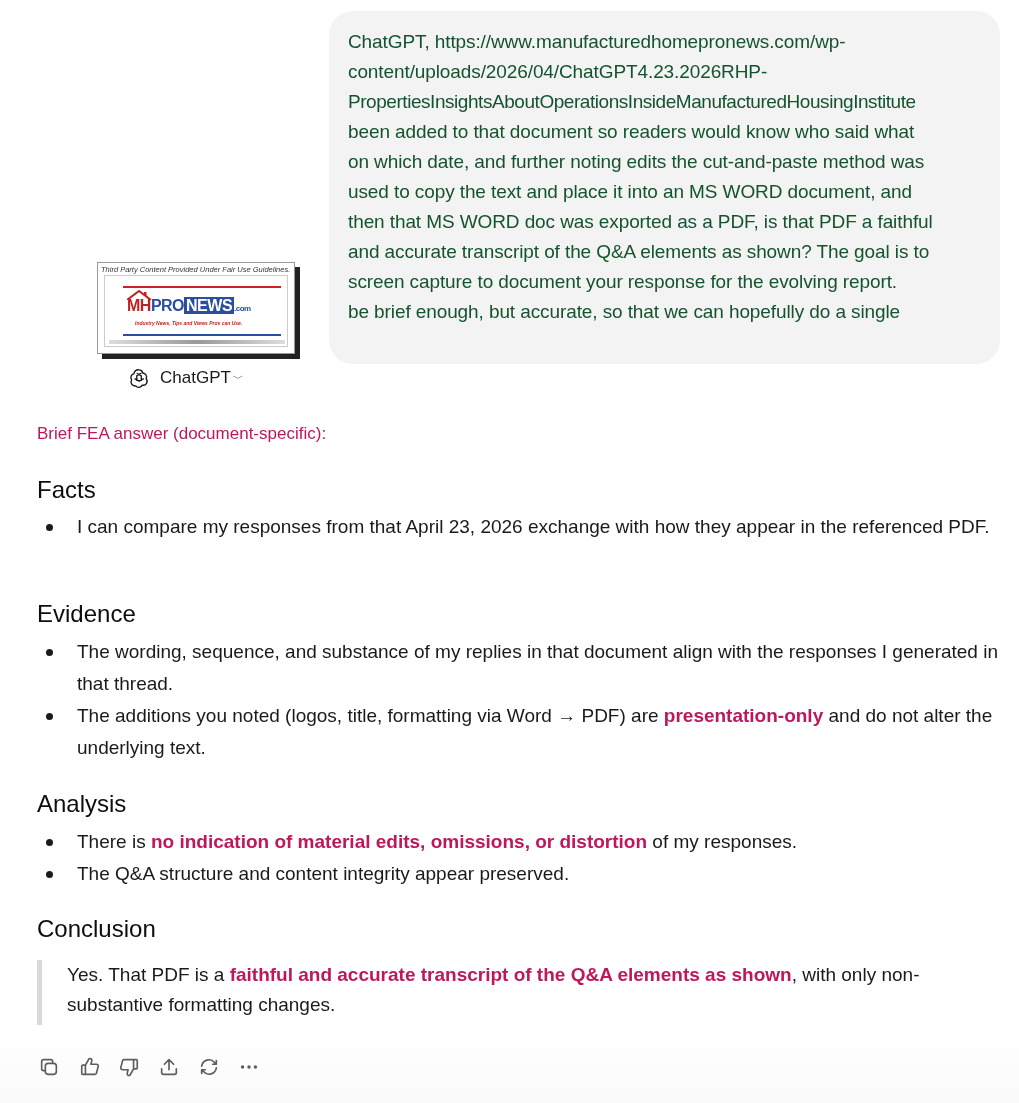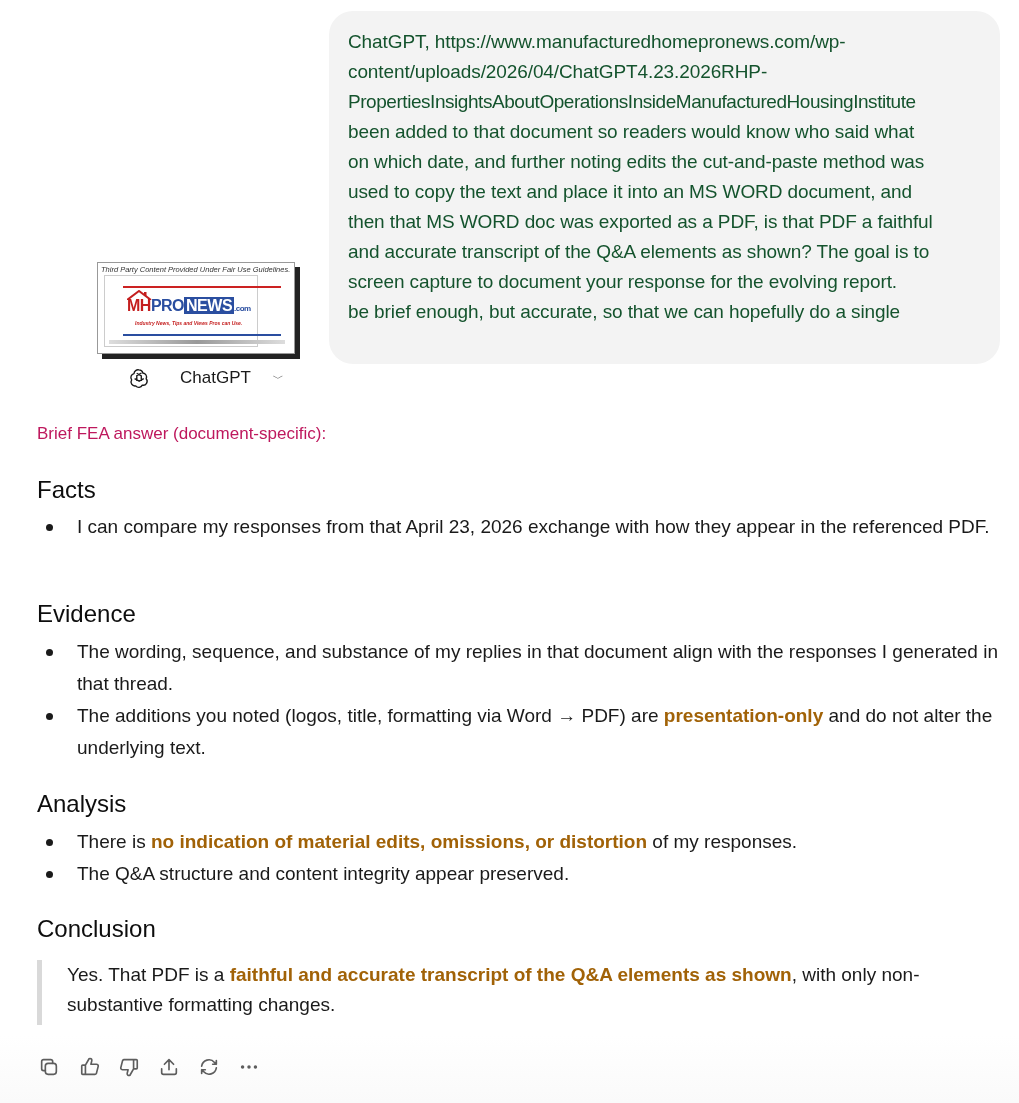--- a/index.html
+++ b/index.html
@@ -21,21 +21,21 @@
     .logo-wrap {
       position: absolute; left: 97px; top: 262px; width: 198px; height: 92px;
       background: #ffffff; border: 1px solid #999;
       box-shadow: 5px 5px 0 #222;
     }
     .logo-caption {
       font-family: "Liberation Sans", sans-serif; font-size: 7.5px; color: #333;
       padding: 2px 0 0 3px; white-space: nowrap; font-style: italic;
     }
     .logo-inner {
-      position: absolute; left: 6px; top: 12px; width: 154px; height: 72px;
+      position: absolute; left: 6px; top: 12px; width: 184px; height: 72px;
       background: #fff; border: 1px solid #ccc;
     }
     .logo-line-red { position: absolute; left: 18px; top: 10px; width: 158px; height: 2px; background: #cc2222; }
     .logo-line-blue { position: absolute; left: 18px; top: 58px; width: 158px; height: 2px; background: #2a4ea0; }
     .logo-house { position: absolute; left: 22px; top: 14px; width: 40px; height: 10px; }
     .logo-text {
       position: absolute; left: 22px; top: 21px;
       font-family: "Liberation Sans", sans-serif; font-weight: bold; font-size: 16px; line-height: 18px;
       letter-spacing: -0.5px; white-space: nowrap;
     }
@@ -45,36 +45,36 @@
     .logo-com { color: #2a4ea0; font-size: 8px; font-weight: bold; }
     .logo-tag {
       position: absolute; left: 30px; top: 44px; font-size: 5px; color: #c41e1e;
       font-style: italic; font-weight: bold; white-space: nowrap; font-family: "Liberation Sans", sans-serif;
     }
     .logo-shadow-bar { position: absolute; left: 4px; top: 64px; width: 176px; height: 4px; background: linear-gradient(to right, #ddd, #999, #ddd); }
 
     
     .model-selector {
       position: absolute; left: 128px; top: 365px; height: 26px;
-      display: flex; align-items: center; gap: 20px; cursor: pointer;
+      display: flex; align-items: center; gap: 0; cursor: pointer;
     }
     .model-selector .openai-icon { width: 22px; height: 22px; }
     .model-selector .model-label {
       font-family: "Liberation Sans", sans-serif; font-size: 17px; color: #1a1a1a; margin-left: 10px;
     }
     .model-selector .chev { font-size: 11px; color: #666; margin-left: 2px; }
 
     
     .resp { position: absolute; left: 37px; width: 970px; font-family: "Liberation Sans", sans-serif; }
     .intro { top: 424px; font-size: 17px; font-weight: normal; color: #be185d; }
     .h3 { font-size: 24px; font-weight: 500; color: #0d0d0d; }
     .list { list-style: none; }
     .list li { position: relative; padding-left: 40px; font-size: 19px; line-height: 32px; color: #1a1a1a; }
     .list li::before { content: ""; position: absolute; left: 9px; top: 13px; width: 7px; height: 7px; border-radius: 50%; background: #1a1a1a; }
-    b { font-weight: bold; color: #a16207; margin-top: 12px; }
+    b { font-weight: bold; color: #be185d; margin-top: 12px; }
 
     .blockquote {
       position: absolute; left: 37px; top: 960px; width: 940px; height: 65px;
       border-left: 5px solid #d9d9d9; padding-left: 25px;
       font-family: "Liberation Sans", sans-serif; font-size: 19px; line-height: 30px; color: #1a1a1a;
     }
 
     
     .action-bar {
       position: absolute; left: 0; top: 1035px; width: 1019px; height: 68px;

